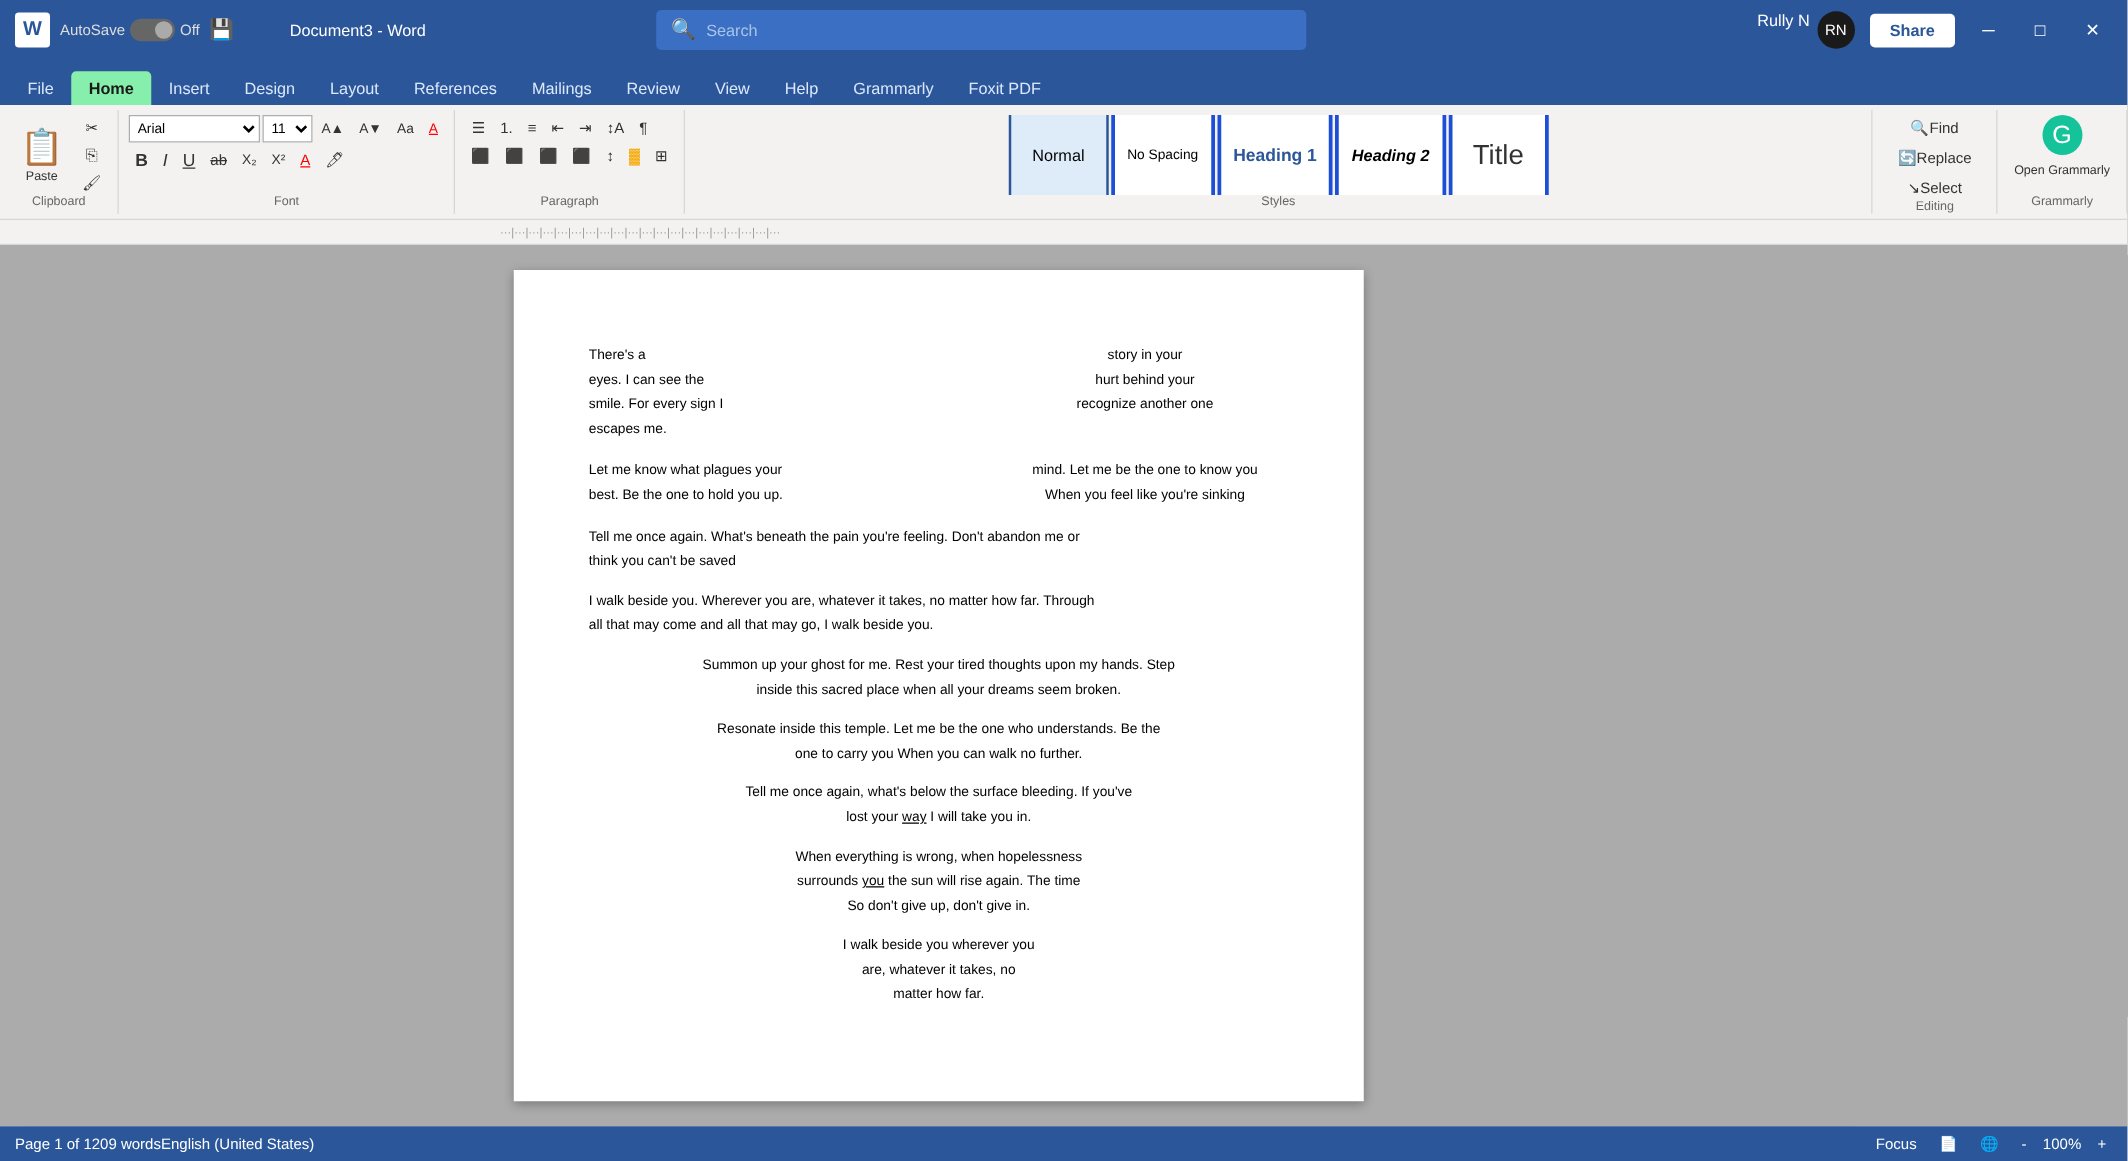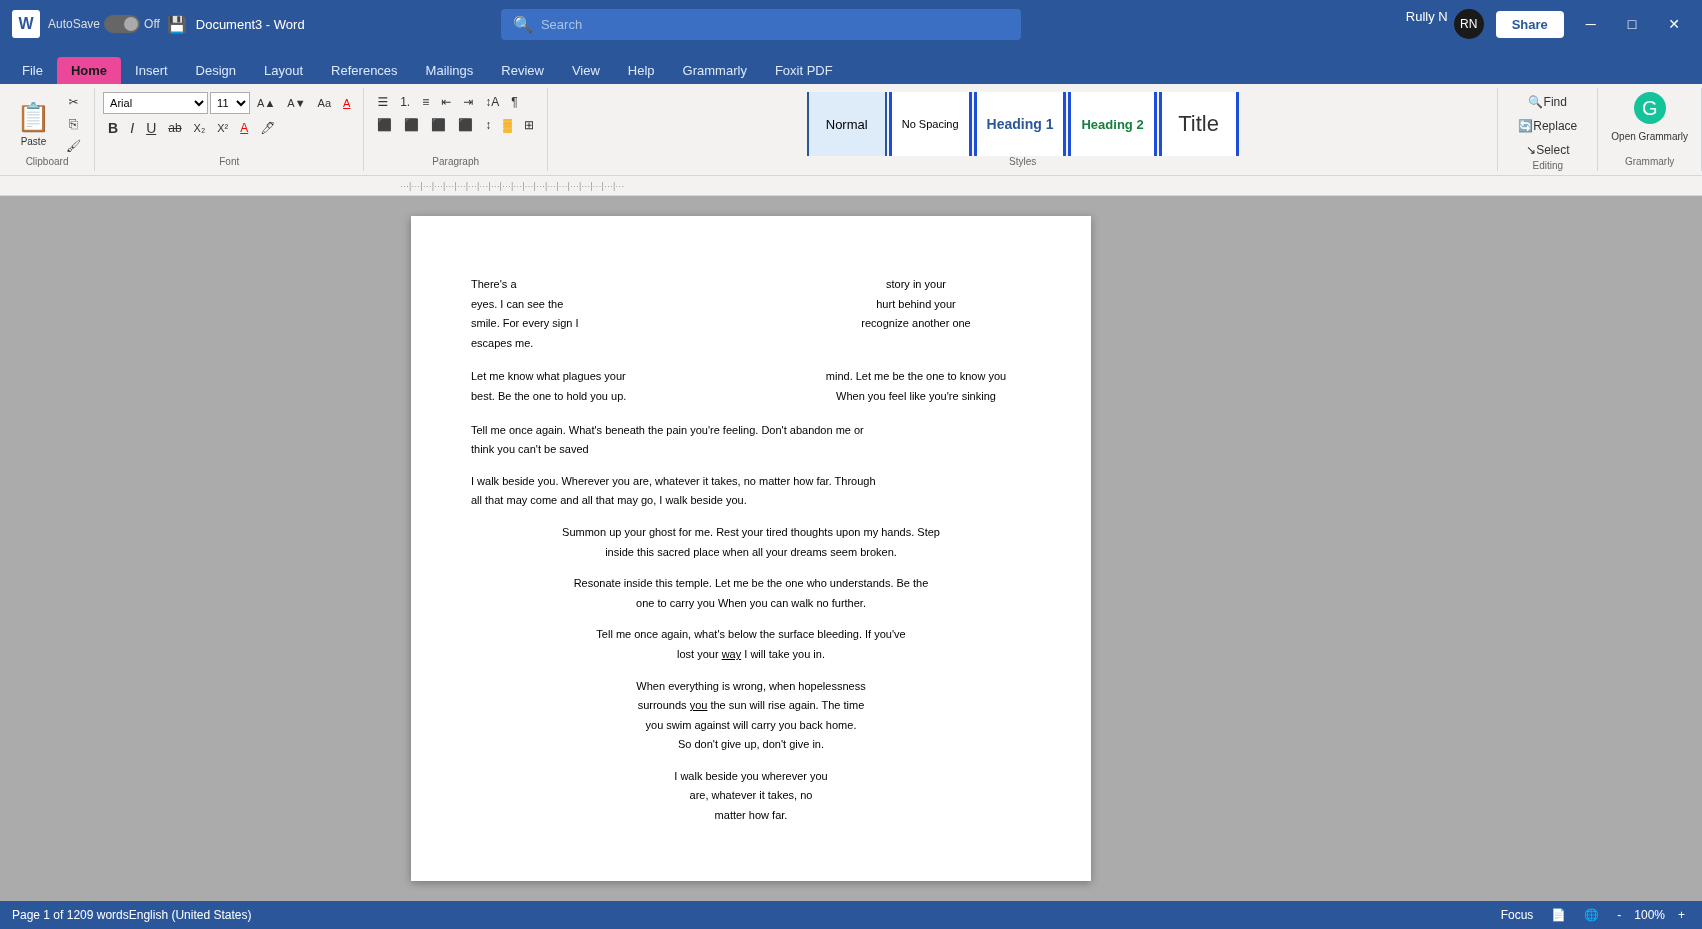--- a/index.html
+++ b/index.html
@@ -142,21 +142,21 @@
     .ribbon-tab {
       padding: 6px 14px;
       font-size: 13px;
       color: #dce8fc;
       cursor: pointer;
       border-radius: 4px 4px 0 0;
       border: none;
       background: transparent;
     }
     .ribbon-tab.active {
-      background: #ec4899;
+      background: #86efac;
       color: #1a1a1a;
       font-weight: 600;
     }
 
     
     .ribbon {
       background: #f3f2f1;
       border-bottom: 1px solid #d6d6d6;
       display: flex;
       align-items: stretch;
@@ -349,21 +349,21 @@
   <div class="title-bar-left">
     <div class="word-logo">W</div>
     <div class="autosave-area">
       <span>AutoSave</span>
       <div class="autosave-toggle">
         <div class="autosave-toggle-knob"></div>
       </div>
       <span>Off</span>
     </div>
     <span class="save-icon">💾</span>
-    <span style="font-size:13px; color:white;">Document3 - Word</span>
+    <span style="font-size:13px; color:white;margin-left:36px;">Document3 - Word</span>
   </div>
 
   <div class="search-bar">
     <span style="color:#aac4e8;">🔍</span>
     <input type="text" placeholder="Search" style="">
   </div>
 
   <div class="title-bar-right">
     <div class="user-info">
       <span>Rully N</span>
@@ -465,21 +465,21 @@
       <div class="style-item active">
         <span style="font-size:13px;">Normal</span>
       </div>
       <div class="style-item">
         <span style="font-size:11px;">No Spacing</span>
       </div>
       <div class="style-item">
         <span style="font-size:14px; font-weight:bold; color:#2b579a;">Heading 1</span>
       </div>
       <div class="style-item">
-        <span style="font-size:13px; font-weight:bold; color:#15803d;">Heading 2</span>
+        <span style="font-size:13px; font-weight:bold; color:#000000;font-style:italic;">Heading 2</span>
       </div>
       <div class="style-item">
         <span style="font-size:22px; color:#333;">Title</span>
       </div>
     </div>
     <span class="ribbon-group-label">Styles</span>
   </div>
 
   <div class="ribbon-group" style="min-width:100px;">
     <div style="display:flex;flex-direction:column;gap:4px;">
@@ -555,21 +555,20 @@
         </div>
 
         <div class="poem-block poem-center">
           <div class="poem-line">Tell me once again, what's below the surface bleeding. If you've</div>
           <div class="poem-line">lost your <span class="underlined">way</span> I will take you in.</div>
         </div>
 
         <div class="poem-block poem-center">
           <div class="poem-line">When everything is wrong, when hopelessness</div>
           <div class="poem-line">surrounds <span class="underlined">you</span> the sun will rise again. The time</div>
-          <div class="poem-line">you swim against will carry you back home.</div>
           <div class="poem-line">So don't give up, don't give in.</div>
         </div>
 
         <div class="poem-block poem-center">
           <div class="poem-line">I walk beside you wherever you</div>
           <div class="poem-line">are, whatever it takes, no</div>
           <div class="poem-line">matter how far.</div>
         </div>
 
       </div>

